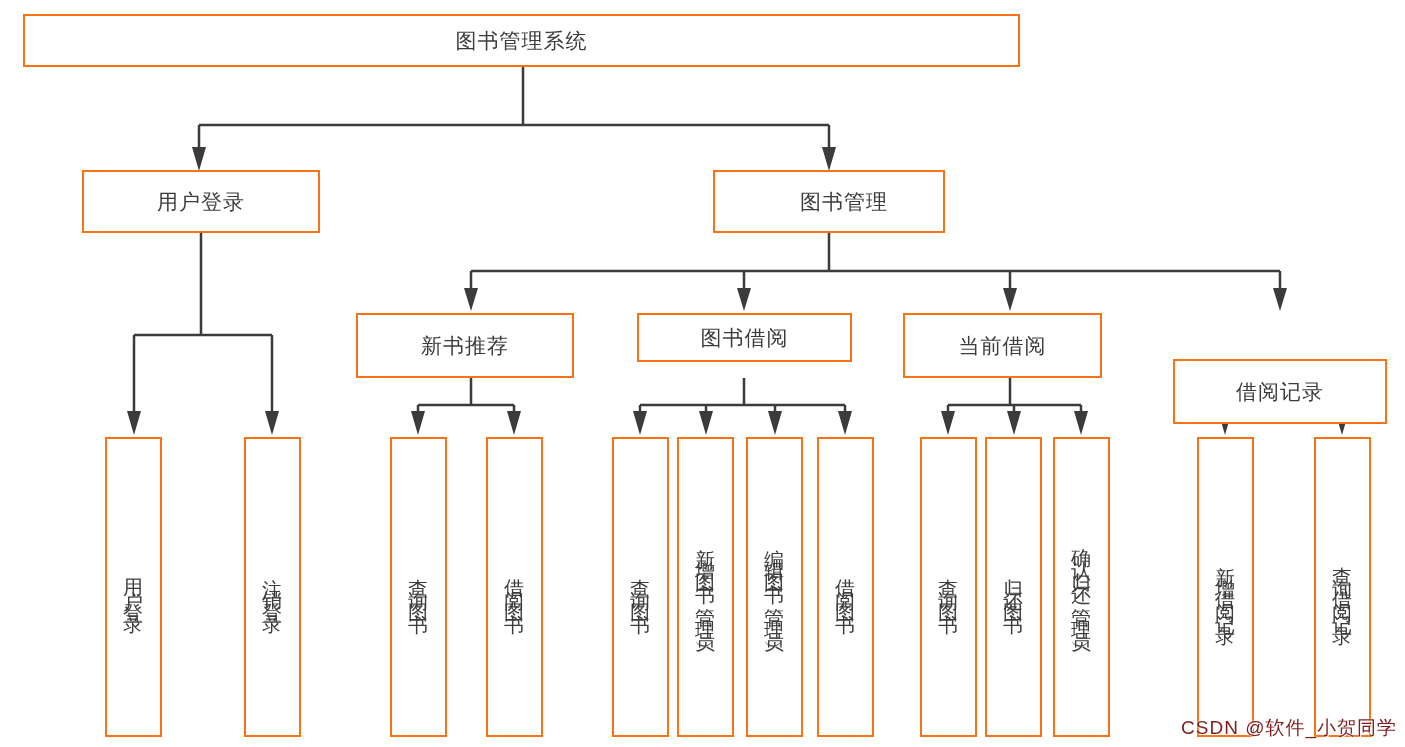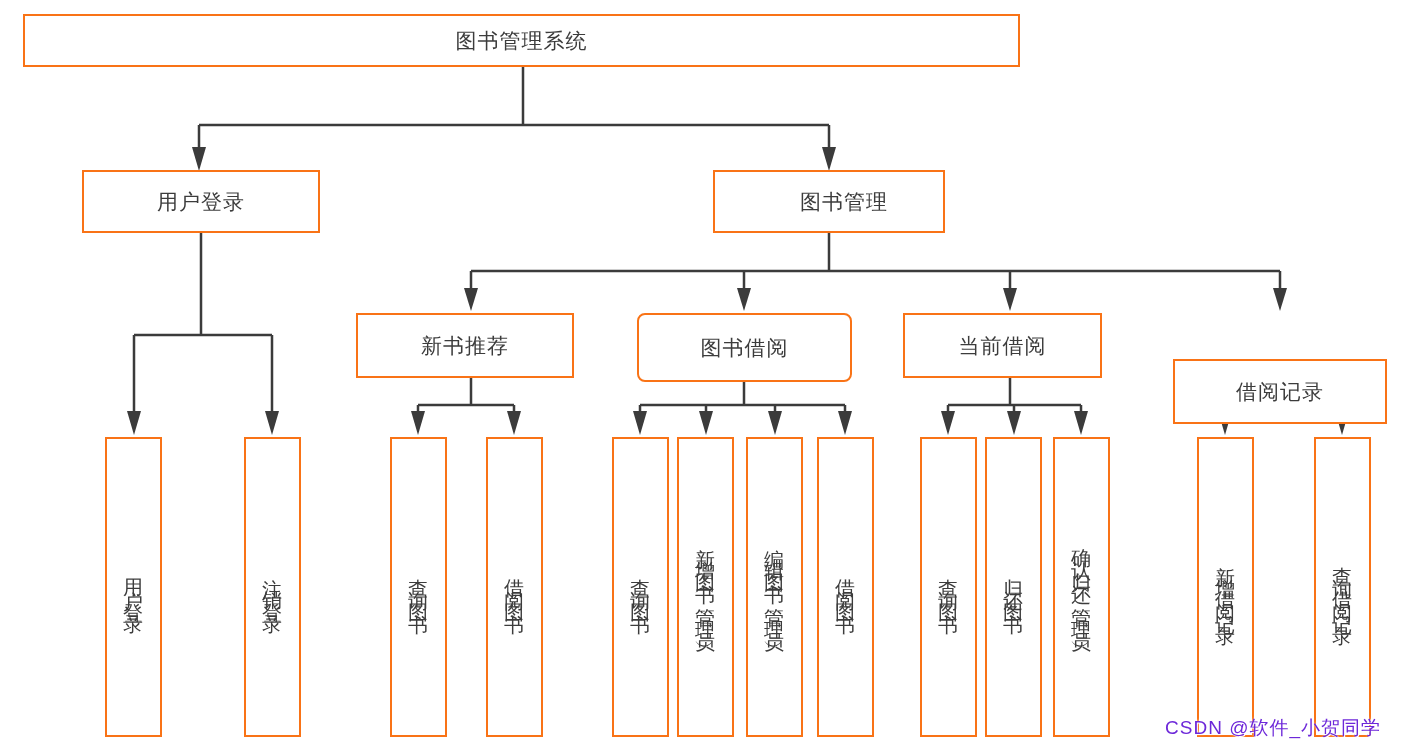--- a/index.html
+++ b/index.html
@@ -45,24 +45,24 @@
     position: absolute;
     left: 0; top: 0;
     width: 1405px;
     height: 747px;
     z-index: 1;
   }
   #connectors path { stroke: #3b3b3b; stroke-width: 2.5; fill: none; }
   #connectors path.arrowhead { fill: #3b3b3b; stroke: none; }
   .watermark {
     position: absolute;
-    right: 24px;
+    right: 8px;
     bottom: 6px;
     font-size: 19px;
-    color: #6d28d9;
+    color: #7f1d1d;
     letter-spacing: 1px;
     z-index: 5;
     text-shadow: 0 0 3px #ffffff, 1px 1px 0 #ffffff;
     white-space: nowrap;
   }
 </style>
 </head>
 <body>
 
 <div id="canvas">
@@ -110,21 +110,21 @@
   <div class="node" style="left:82px; top:170px; width:238px; height:63px;">
     <span>用户登录</span>
   </div>
   <div class="node" style="left:713px; top:170px; width:232px; height:63px;padding-left:30px;">
     <span>图书管理</span>
   </div>
 
   <div class="node" style="left:356px; top:313px; width:218px; height:65px;">
     <span>新书推荐</span>
   </div>
-  <div class="node" style="left:637px; top:313px; width:215px; height:69px;border-radius:8px;">
+  <div class="node" style="left:637px; top:313px; width:215px; height:49px;">
     <span>图书借阅</span>
   </div>
   <div class="node" style="left:903px; top:313px; width:199px; height:65px;">
     <span>当前借阅</span>
   </div>
   <div class="node" style="left:1173px; top:313px; width:214px; height:65px;margin-top:46px;">
     <span>借阅记录</span>
   </div>
 
   <div class="node leaf" style="left:105px; top:437px; width:57px; height:300px;">

